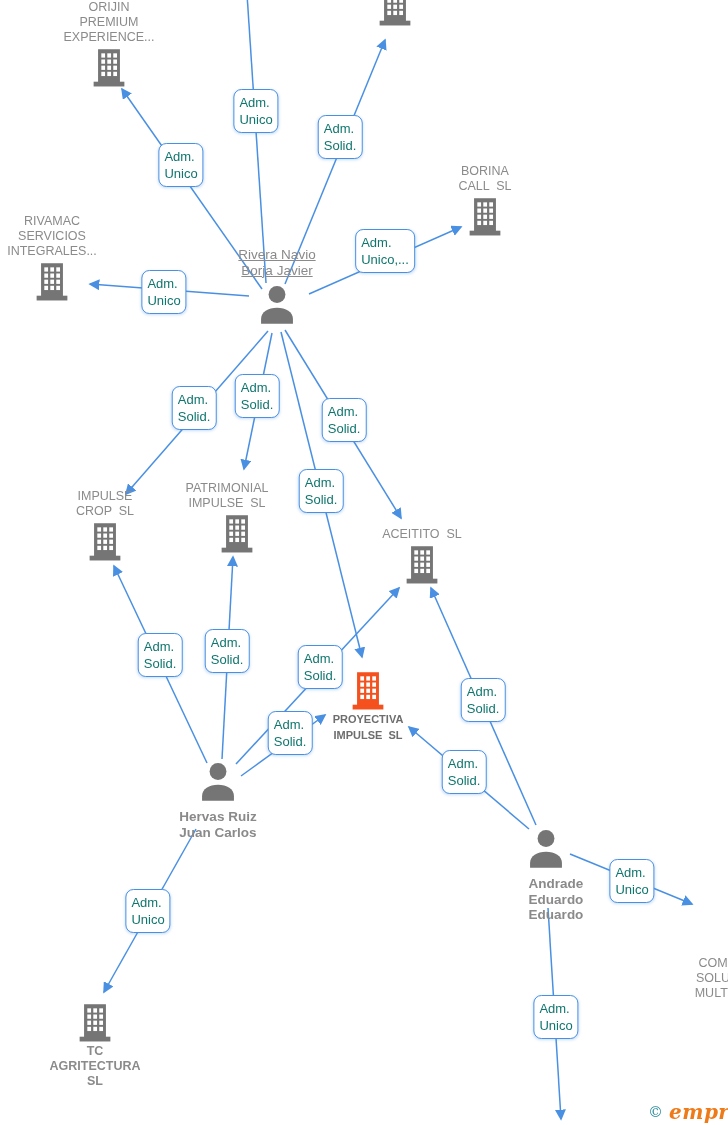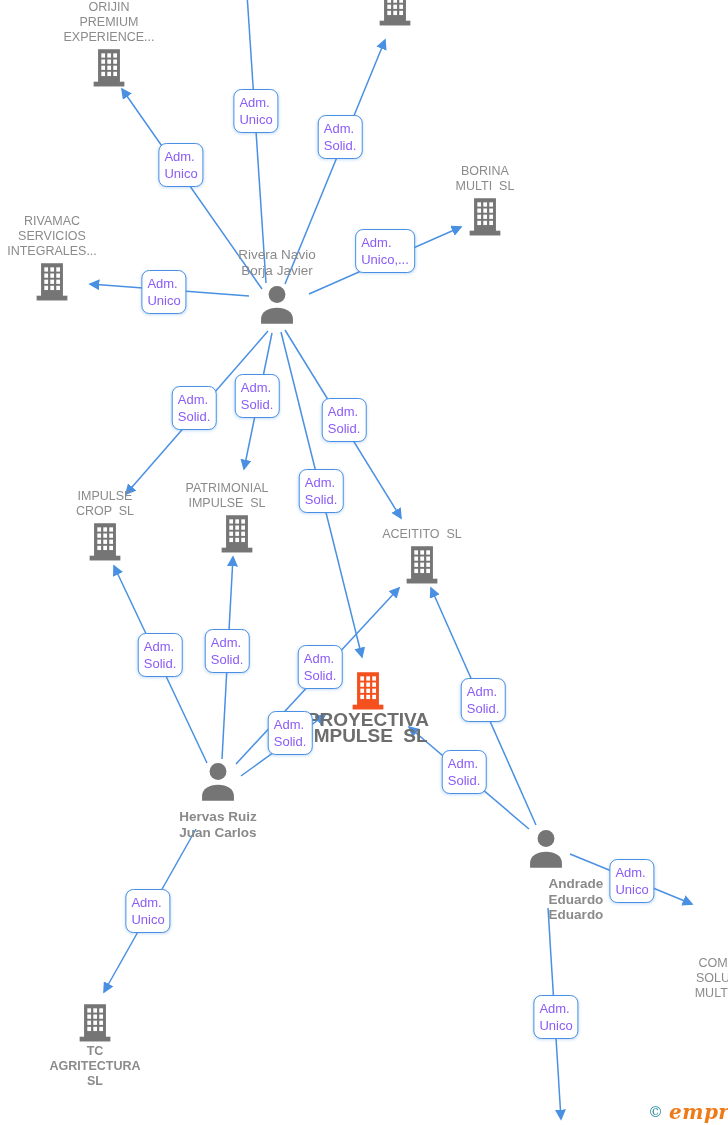--- a/index.html
+++ b/index.html
@@ -4,33 +4,33 @@
 <style>
   html,body{margin:0;padding:0;background:#fff;}
   #canvas{
     position:relative;width:728px;height:1125px;overflow:hidden;background:#ffffff;
     font-family:"Liberation Sans",sans-serif;
   }
   #edges-svg{position:absolute;left:0;top:0;width:728px;height:1125px;}
   .edge-label{
     position:absolute;transform:translate(-50%,-50%);
     background:#ffffff;border:1.5px solid #4a90e2;border-radius:8px;
-    padding:4px 5px;color:#8b5cf6;font-size:13px;line-height:17px;
+    padding:4px 5px;color:#0f766e;font-size:13px;line-height:17px;
     text-align:left;box-shadow:0 1px 3px rgba(74,144,226,.3);white-space:pre;
   }
   .node-icon{position:absolute;transform:translate(-50%,-50%);line-height:0;}
   .node-label{
     position:absolute;color:#8b8b8b;font-size:12.5px;line-height:15px;
     text-align:center;white-space:pre;
   }
   .node-label.above{transform:translate(-50%,-100%);}
   .node-label.below{transform:translate(-50%,0);font-weight:bold;}
   .node-label.fixed{transform:translate(-50%,0);}
   .node-label.person{font-size:13.5px;line-height:15.5px;color:#8a8a8a;}
-  .node-label.bold{font-weight:bold;color:#6d6d6d;font-size:19px;line-height:15.5px;}
+  .node-label.bold{font-weight:bold;color:#6d6d6d;font-size:11px;line-height:15.5px;}
   .node-label div{white-space:pre;}
   #watermark{
     position:absolute;left:648px;top:1100px;display:flex;align-items:center;gap:6px;
     cursor:pointer;
   }
   #wm-copy{color:#2a8b9e;font-size:15px;font-family:"DejaVu Serif",serif;}
   #wm-brand{
     color:#ee7a18;font-size:20px;font-style:italic;font-weight:bold;
     font-family:"DejaVu Serif",serif;letter-spacing:.5px;
   }
@@ -107,21 +107,21 @@
           <rect x="7.5" y="7.6" width="2.2" height="2.5" fill="#fff"></rect>
           <rect x="11" y="7.6" width="2.2" height="2.5" fill="#fff"></rect>
           <rect x="14.5" y="7.6" width="2.2" height="2.5" fill="#fff"></rect>
           <rect x="7.5" y="11.2" width="2.2" height="2.5" fill="#fff"></rect>
           <rect x="11" y="11.2" width="2.2" height="2.5" fill="#fff"></rect>
           <rect x="14.5" y="11.2" width="2.2" height="2.5" fill="#fff"></rect>
           <rect x="7.5" y="14.8" width="2.2" height="2.5" fill="#fff"></rect>
           <rect x="11" y="14.8" width="2.2" height="2.5" fill="#fff"></rect>
           <rect x="14.5" y="14.8" width="2.2" height="2.5" fill="#fff"></rect>
         </svg></div>
-      <div class="node-label above" style="left: 485px; top: 194px;"><div>BORINA</div><div>MULTI  SL</div></div>
+      <div class="node-label above" style="left: 485px; top: 194px;"><div>BORINA</div><div>CALL  SL</div></div>
       <div class="node-icon" style="left: 52px; top: 281px;"><svg viewBox="0 0 24 24" width="41" height="41">
           <rect x="3" y="20.6" width="18" height="2.8" fill="#757575"></rect>
           <rect x="5.6" y="1.6" width="12.8" height="19.4" fill="#757575"></rect>
           <rect x="7.5" y="4" width="2.2" height="2.5" fill="#fff"></rect>
           <rect x="11" y="4" width="2.2" height="2.5" fill="#fff"></rect>
           <rect x="14.5" y="4" width="2.2" height="2.5" fill="#fff"></rect>
           <rect x="7.5" y="7.6" width="2.2" height="2.5" fill="#fff"></rect>
           <rect x="11" y="7.6" width="2.2" height="2.5" fill="#fff"></rect>
           <rect x="14.5" y="7.6" width="2.2" height="2.5" fill="#fff"></rect>
           <rect x="7.5" y="11.2" width="2.2" height="2.5" fill="#fff"></rect>
@@ -215,31 +215,31 @@
           <rect x="7.5" y="14.8" width="2.2" height="2.5" fill="#fff"></rect>
           <rect x="11" y="14.8" width="2.2" height="2.5" fill="#fff"></rect>
           <rect x="14.5" y="14.8" width="2.2" height="2.5" fill="#fff"></rect>
         </svg></div>
       <div class="node-label below" style="left: 95px; top: 1044px;"><div>TC</div><div>AGRITECTURA</div><div>SL</div></div>
       <div class="node-label fixed" style="left: 713px; top: 956px;"><div>COM</div><div>SOLU</div><div>MULTI</div></div>
       <div class="node-icon" style="left: 277px; top: 305px;"><svg viewBox="0 0 24 24" width="45" height="47">
           <circle cx="12" cy="6.4" r="4.5" fill="#757575"></circle>
           <path d="M3.5 22 v-2.6 c0 -3.8 3.8 -6 8.5 -6 s8.5 2.2 8.5 6 V22 Z" fill="#757575"></path>
         </svg></div>
-      <div class="node-label above person" style="left: 277px; top: 278px;"><div>Rivera Navio</div><div>Borja Javier</div></div>
+      <div class="node-label above person" style="left: 277px; top: 278px; text-decoration: underline;"><div>Rivera Navio</div><div>Borja Javier</div></div>
       <div class="node-icon" style="left: 218px; top: 782px;"><svg viewBox="0 0 24 24" width="45" height="47">
           <circle cx="12" cy="6.4" r="4.5" fill="#757575"></circle>
           <path d="M3.5 22 v-2.6 c0 -3.8 3.8 -6 8.5 -6 s8.5 2.2 8.5 6 V22 Z" fill="#757575"></path>
         </svg></div>
       <div class="node-label below person" style="left: 218px; top: 809px;"><div>Hervas Ruiz</div><div>Juan Carlos</div></div>
       <div class="node-icon" style="left: 546px; top: 849px;"><svg viewBox="0 0 24 24" width="45" height="47">
           <circle cx="12" cy="6.4" r="4.5" fill="#757575"></circle>
           <path d="M3.5 22 v-2.6 c0 -3.8 3.8 -6 8.5 -6 s8.5 2.2 8.5 6 V22 Z" fill="#757575"></path>
         </svg></div>
-      <div class="node-label below person" style="left: 576px; top: 876px;"><div>Andrade</div><div>Eduardo</div><div>Eduardo</div></div>
+      <div class="node-label below person" style="left: 556px; top: 876px;"><div>Andrade</div><div>Eduardo</div><div>Eduardo</div></div>
       <div class="edge-label" style="left: 181px; top: 165px;"><div>Adm.</div><div>Unico</div></div>
       <div class="edge-label" style="left: 256px; top: 111px;"><div>Adm.</div><div>Unico</div></div>
       <div class="edge-label" style="left: 340px; top: 137px;"><div>Adm.</div><div>Solid.</div></div>
       <div class="edge-label" style="left: 385px; top: 251px;"><div>Adm.</div><div>Unico,...</div></div>
       <div class="edge-label" style="left: 164px; top: 292px;"><div>Adm.</div><div>Unico</div></div>
       <div class="edge-label" style="left: 194px; top: 408px;"><div>Adm.</div><div>Solid.</div></div>
       <div class="edge-label" style="left: 257px; top: 396px;"><div>Adm.</div><div>Solid.</div></div>
       <div class="edge-label" style="left: 344px; top: 420px;"><div>Adm.</div><div>Solid.</div></div>
       <div class="edge-label" style="left: 321px; top: 491px;"><div>Adm.</div><div>Solid.</div></div>
       <div class="edge-label" style="left: 160px; top: 655px;"><div>Adm.</div><div>Solid.</div></div>

